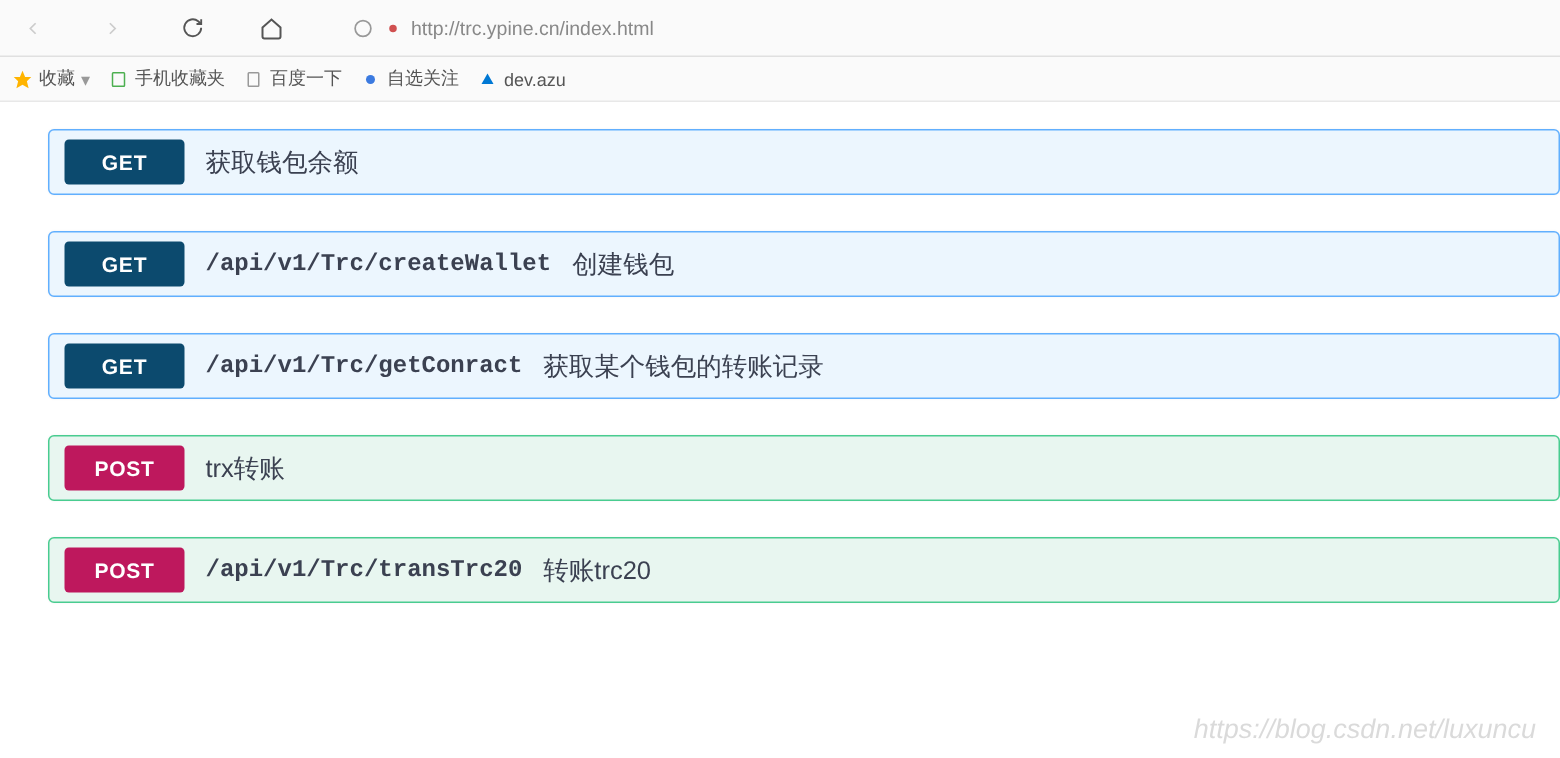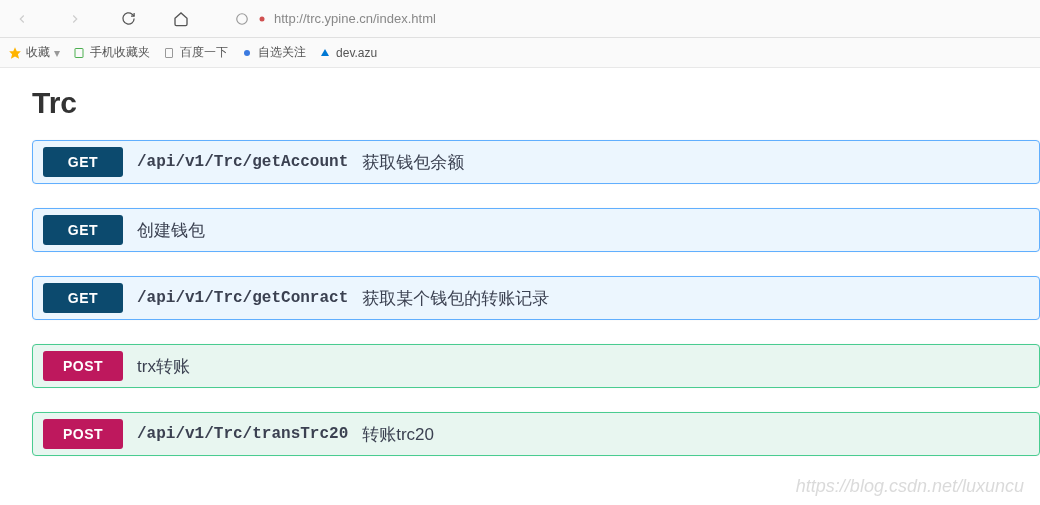--- a/index.html
+++ b/index.html
@@ -226,30 +226,29 @@
     <span class="bookmark-icon">
       <svg width="12" height="12" viewBox="0 0 24 24" fill="#0078d4">
           <polygon points="4 18 12 4 20 18"></polygon>
         </svg>
     </span>
     <span>dev.azu</span>
   </div>
 </div>
 
 <div class="content">
-  <h1 class="page-title">Trc</h1>
 
   <div class="api-row get">
     <div class="method-badge get">GET</div>
-    <span class="api-path">/api/v1/Trc/getAccount</span>
     <span class="api-desc">获取钱包余额</span>
   </div>
 
   <div class="api-row get">
     <div class="method-badge get">GET</div>
+    <span class="api-path">/api/v1/Trc/createWallet</span>
     <span class="api-desc">创建钱包</span>
   </div>
 
   <div class="api-row get">
     <div class="method-badge get">GET</div>
     <span class="api-path">/api/v1/Trc/getConract</span>
     <span class="api-desc">获取某个钱包的转账记录</span>
   </div>
 
   <div class="api-row post">

